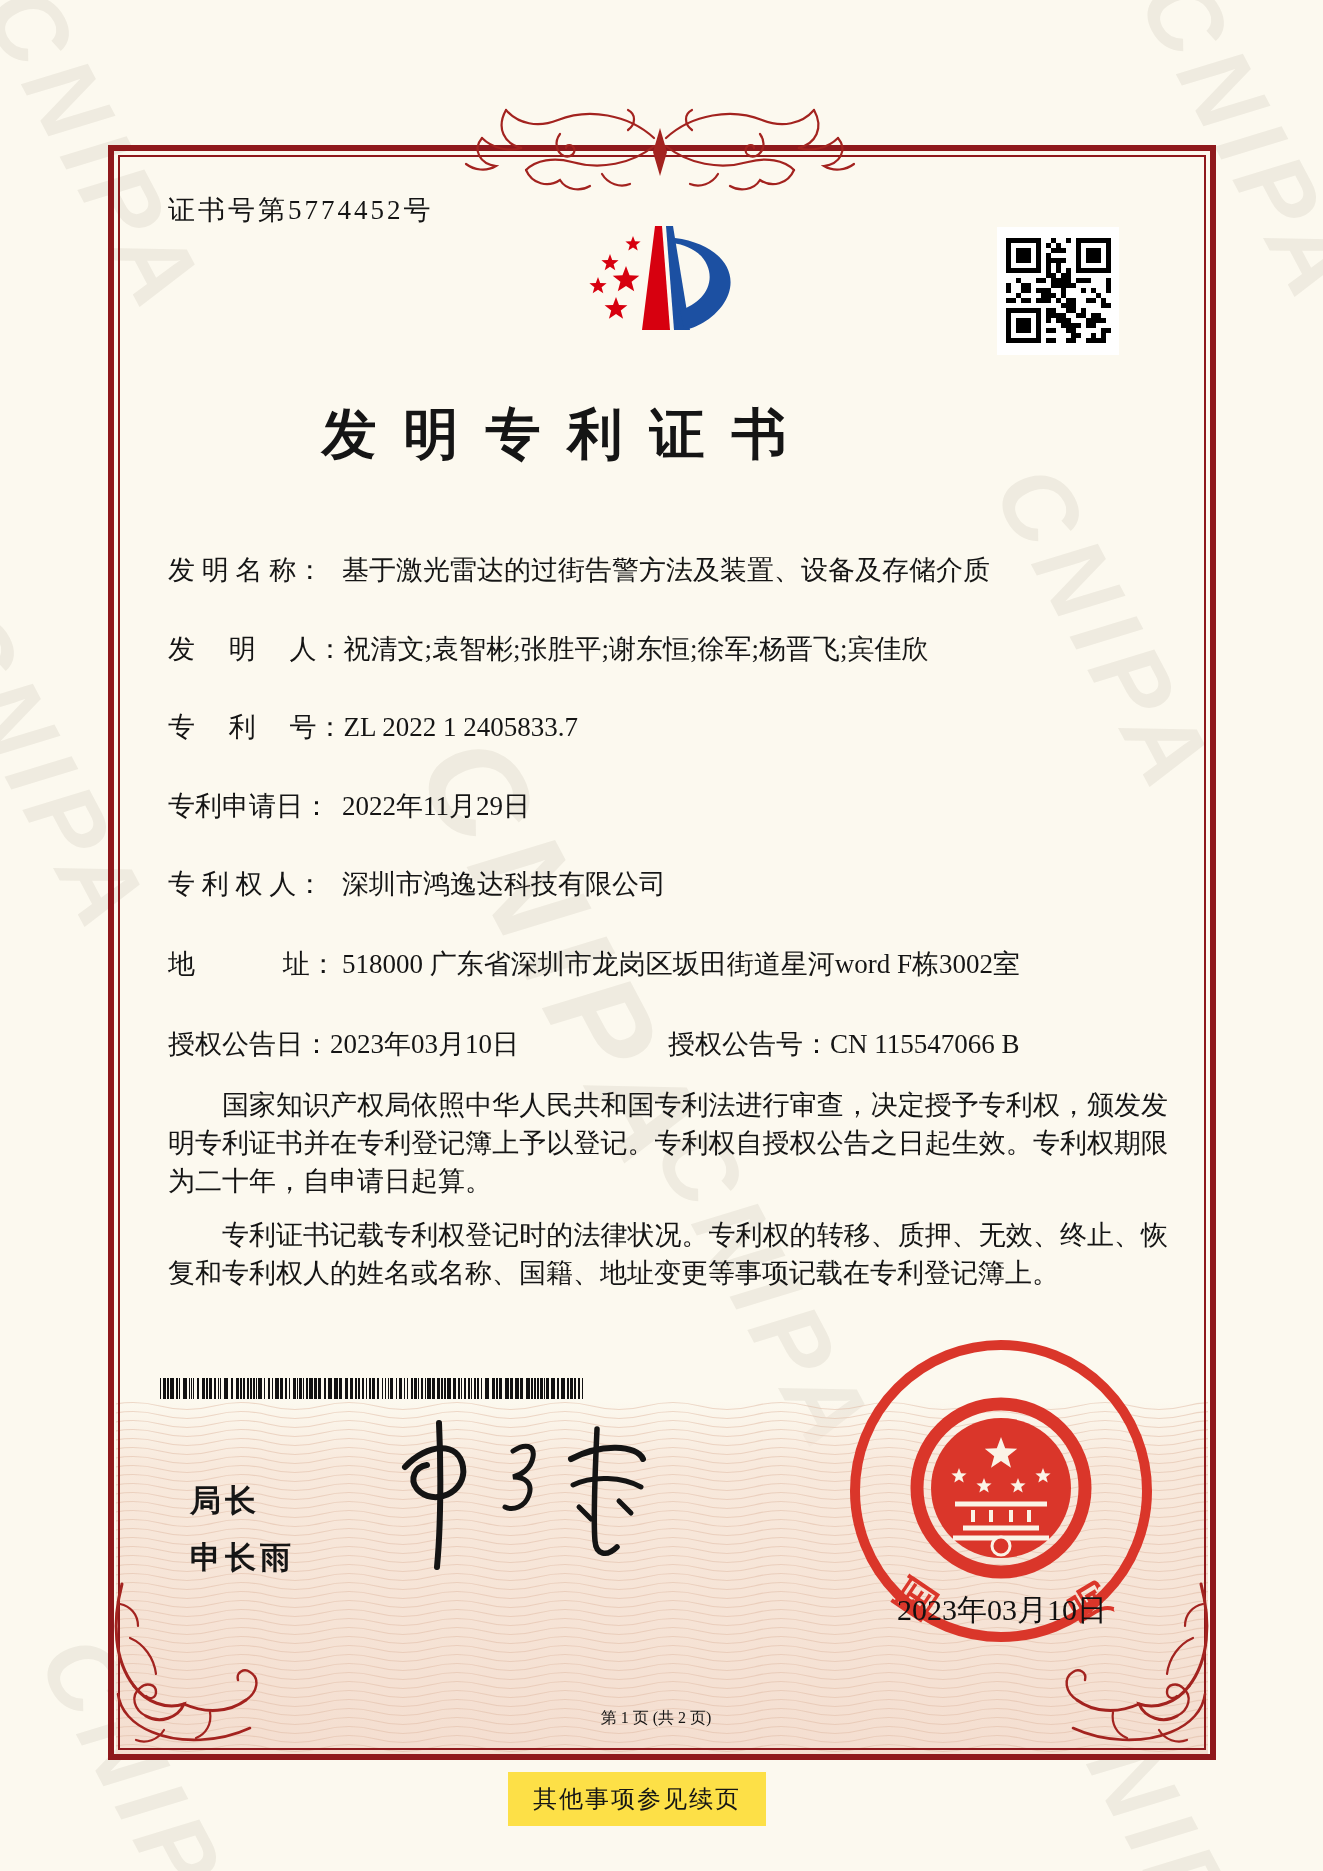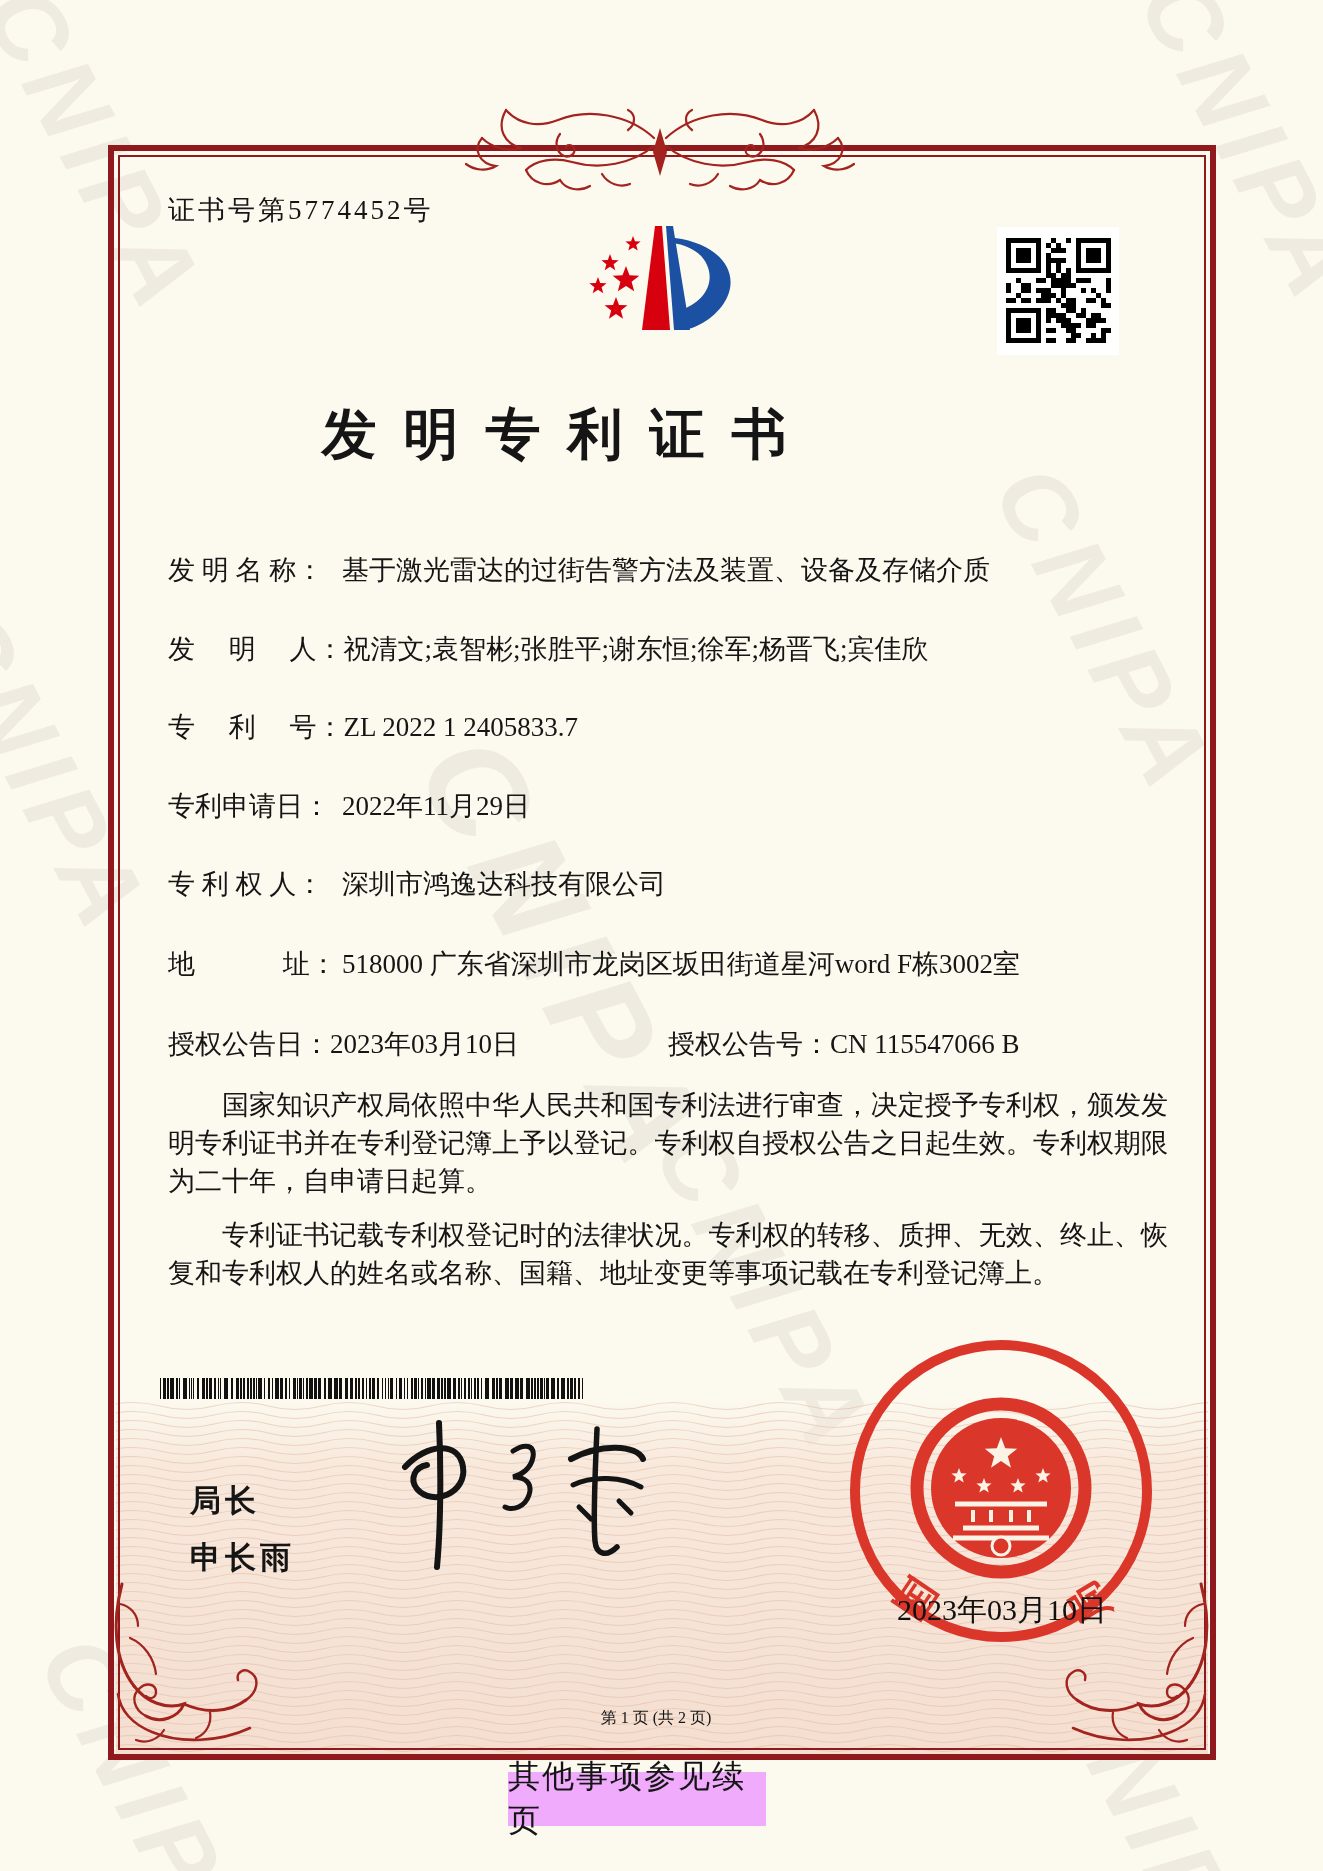--- a/index.html
+++ b/index.html
@@ -50,22 +50,22 @@
               font:700 31px "Liberation Sans","DejaVu Sans",sans-serif;letter-spacing:4px;}
   .sign-name{position:absolute;left:190px;top:1537px;z-index:4;
              font:700 31px "Liberation Sans","DejaVu Sans",sans-serif;letter-spacing:4px;}
   .signature{position:absolute;left:375px;top:1415px;z-index:4;}
 
   .seal{position:absolute;left:848px;top:1338px;z-index:4;}
   .seal-date{position:absolute;left:880px;top:1590px;width:244px;text-align:center;z-index:5;
              font-size:30px;color:#111;}
 
   .page-num{position:absolute;left:108px;top:1708px;width:1096px;text-align:center;z-index:4;font-size:16px;}
-  .continuation{position:absolute;left:508px;top:1772px;width:258px;height:54px;background:#f0abfc;z-index:4;
-                display:flex;align-items:center;justify-content:center;font-size:32px;letter-spacing:2px;}
+  .continuation{position:absolute;left:508px;top:1772px;width:258px;height:54px;background:#fde047;z-index:4;
+                display:flex;align-items:center;justify-content:center;font-size:24px;letter-spacing:2px;}
 </style>
 </head>
 <body>
 
 <div class="page">
 
   <div class="wm" style="left:95px;top:150px;">CNIPA</div>
   <div class="wm" style="left:1250px;top:140px;">CNIPA</div>
   <div class="wm" style="left:40px;top:770px;">CNIPA</div>
   <div class="wm" style="left:1105px;top:630px;">CNIPA</div>

